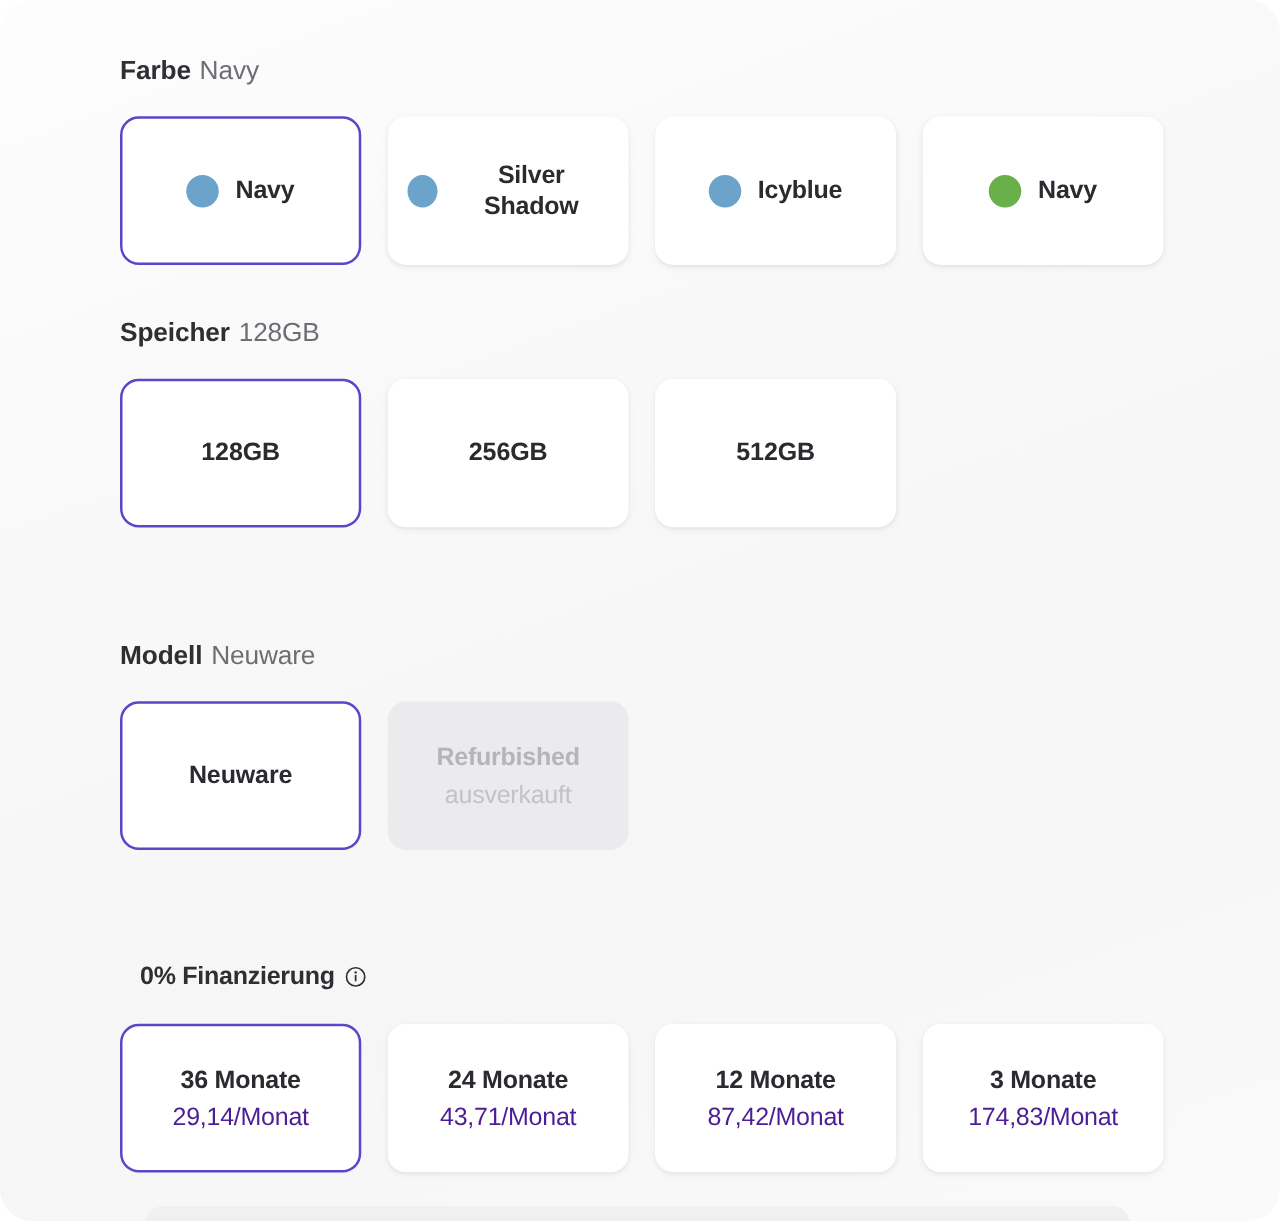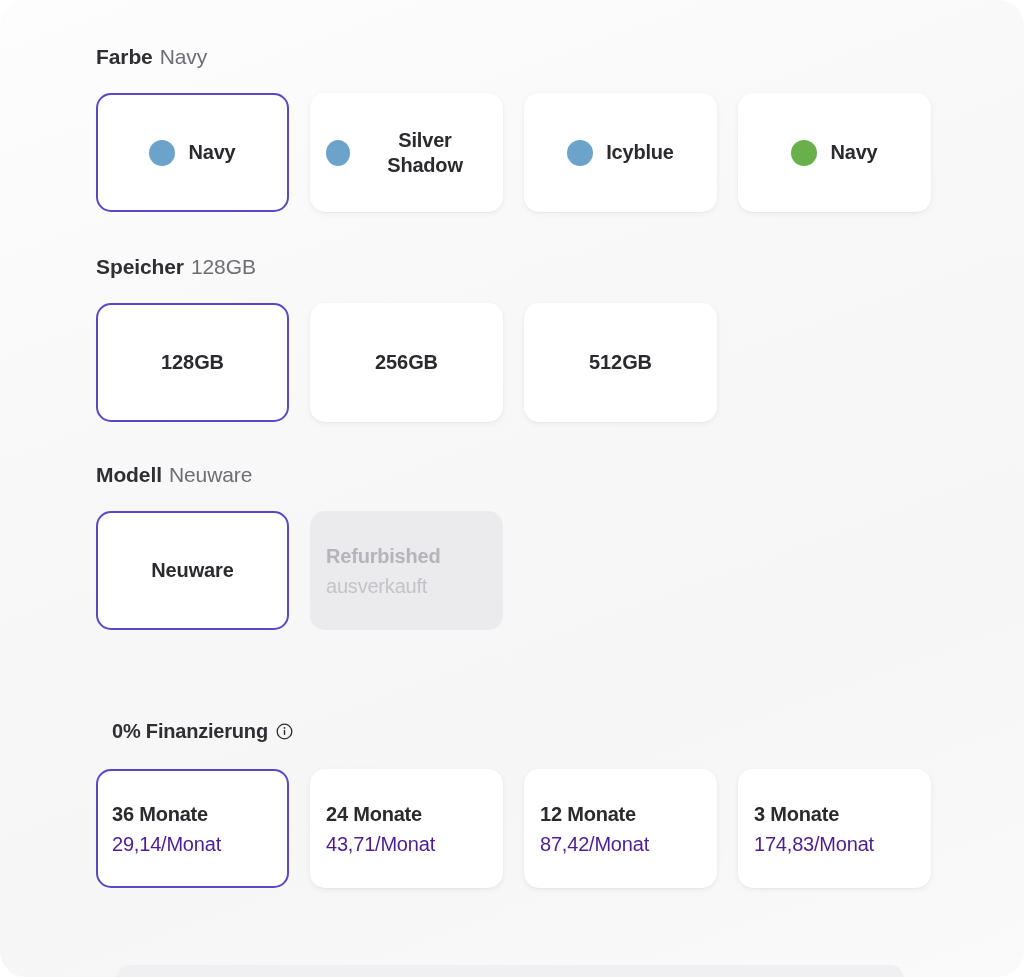--- a/index.html
+++ b/index.html
@@ -27,21 +27,21 @@
     position: absolute;
     left: 96px;
     top: 0;
     width: 840px;
   }
 
   
   .section { margin: 0; }
   .sec-farbe      { padding-top: 44px; }
   .sec-speicher   { padding-top: 42px; }
-  .sec-modell     { padding-top: 40px; }
+  .sec-modell     { padding-top: 90px; }
   .sec-finanz     { padding-top: 90px; }
 
   .sec-head {
     font-size: 21px;
     line-height: 26px;
     letter-spacing: -0.1px;
     color: #6f6f75;
     margin: 0 0 23px 0;
     white-space: nowrap;
     display: flex;
@@ -137,21 +137,21 @@
     font-weight: 700;
     color: #2a2a2f;
     letter-spacing: -0.1px;
     text-align: center;
   }
 
   
   .stack {
     display: flex;
     flex-direction: column;
-    align-items: flex-start;
+    align-items: center;
     justify-content: center;
     gap: 2px;
     width: 100%;
   }
   .stack .t1 {
     font-size: 20px;
     font-weight: 700;
     color: #2a2a2f;
     letter-spacing: -0.2px;
     line-height: 28px;

